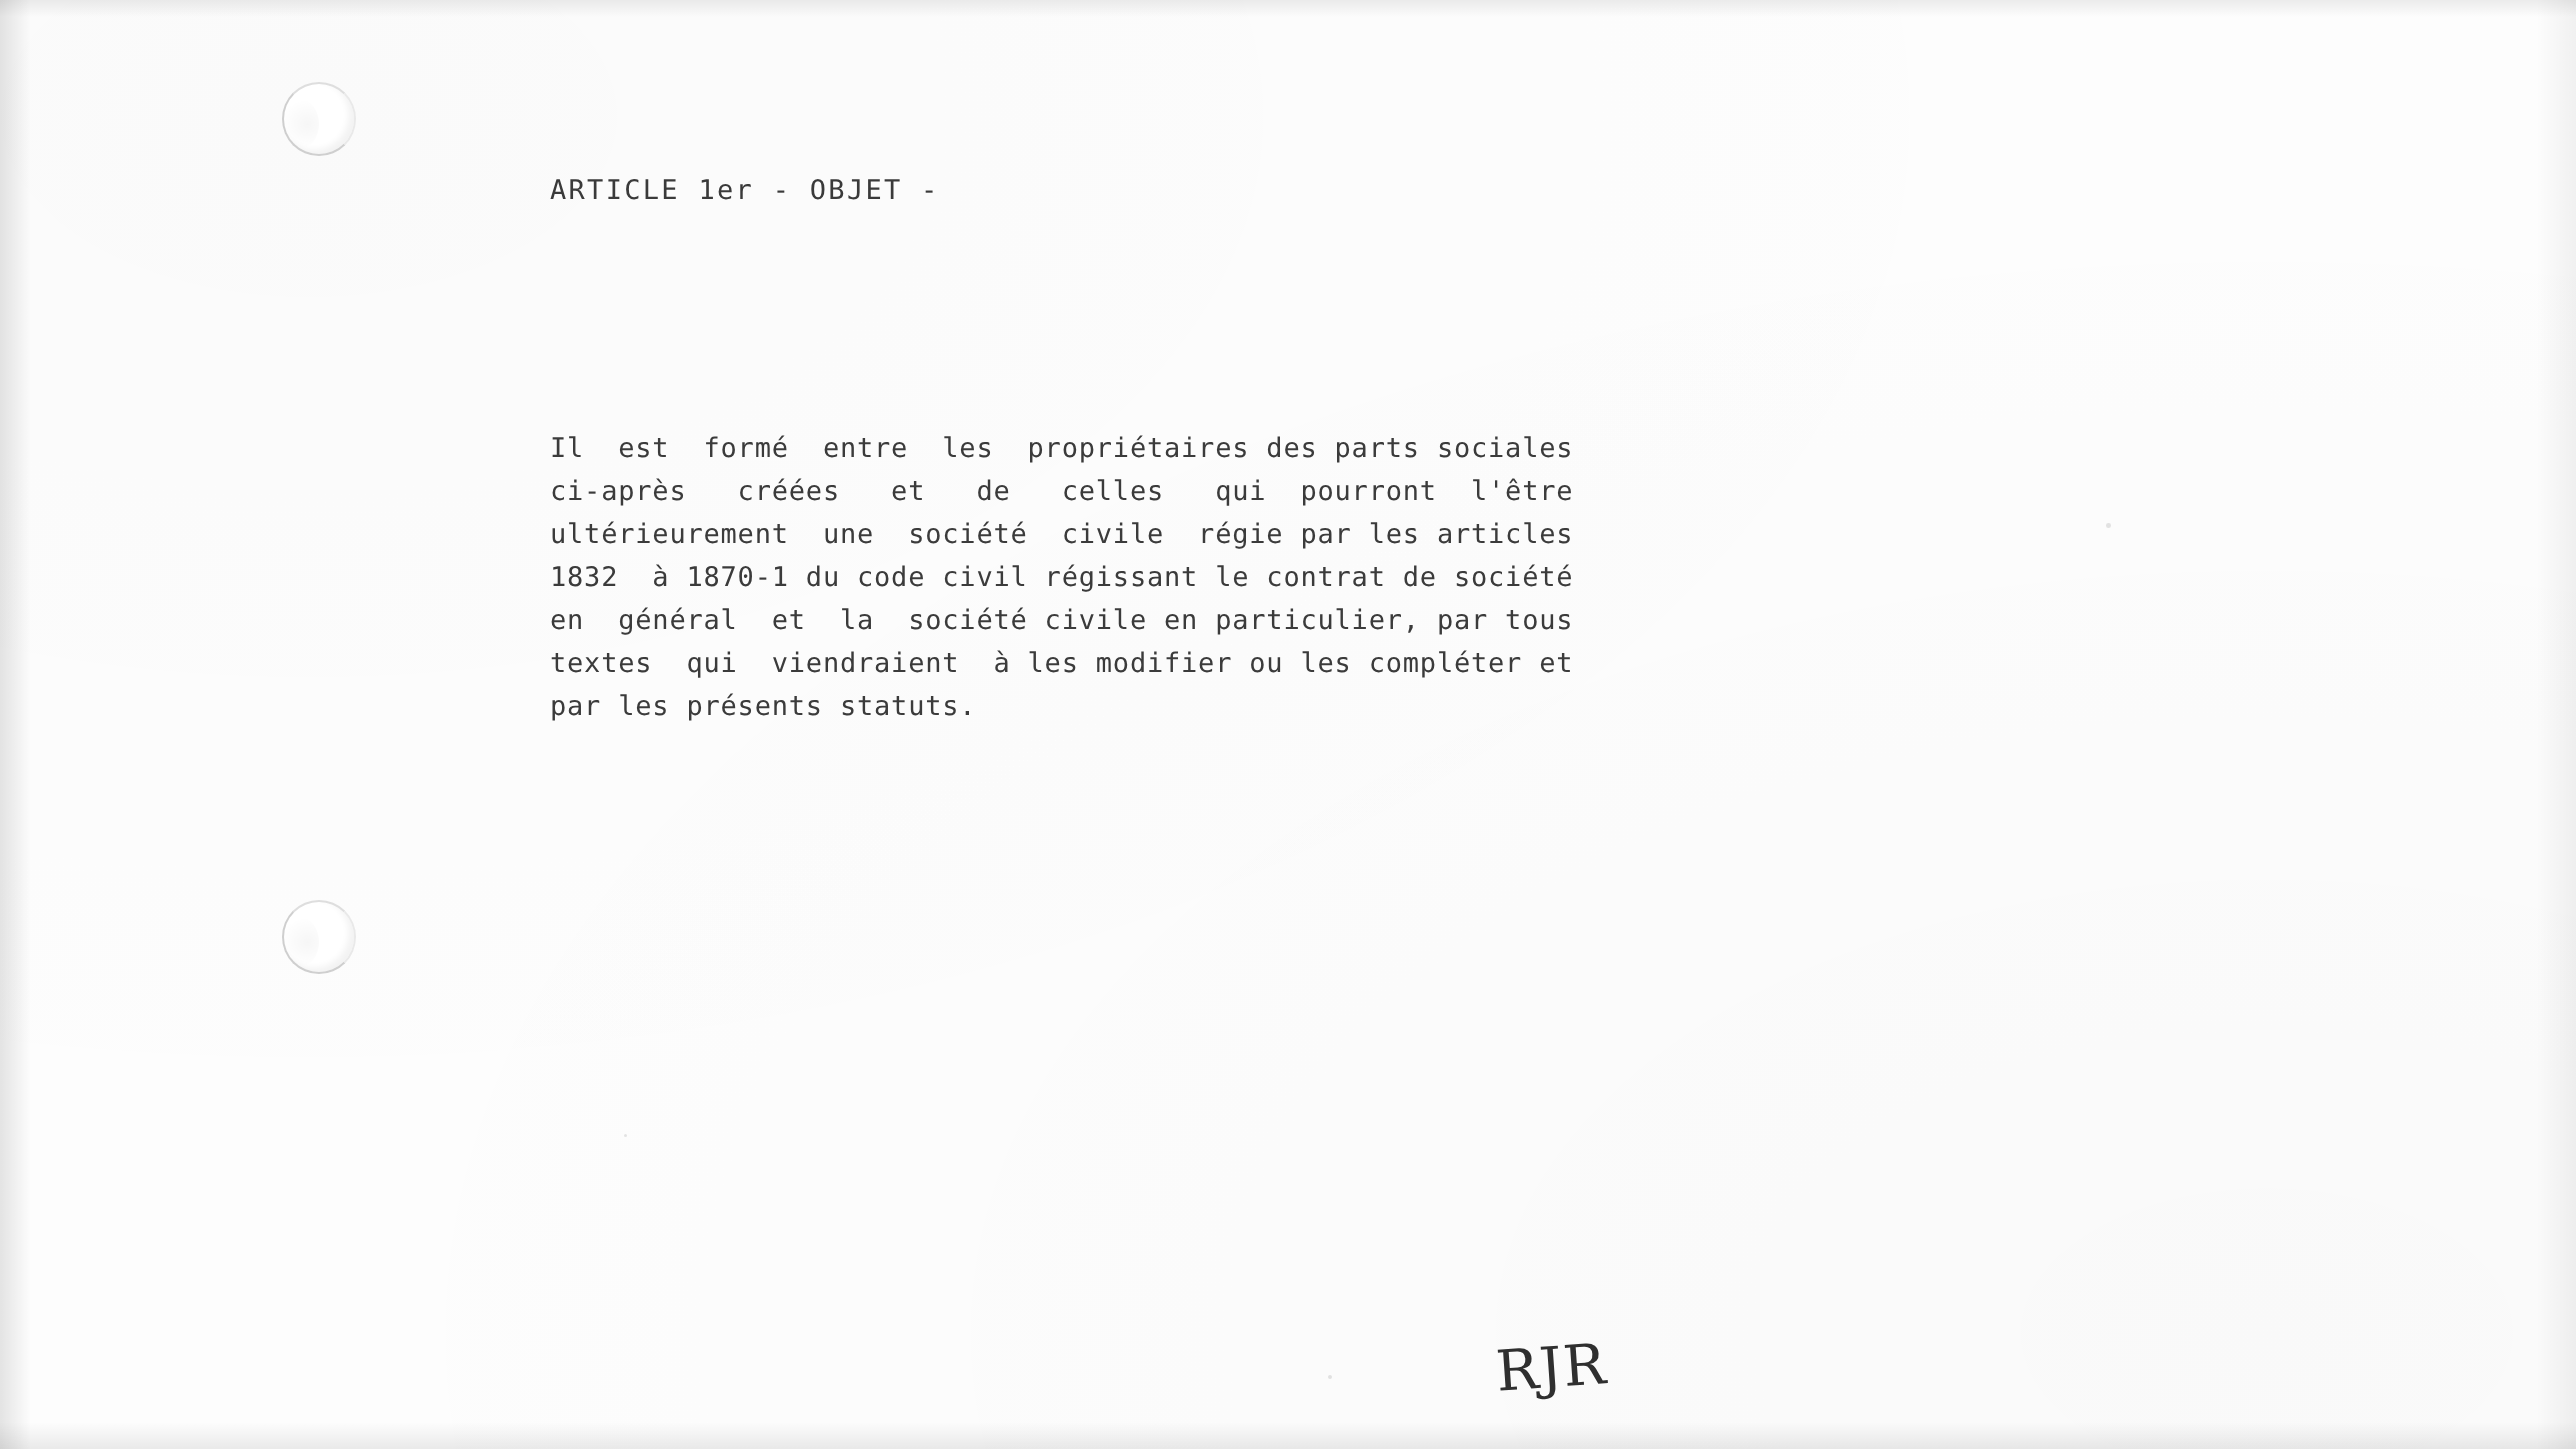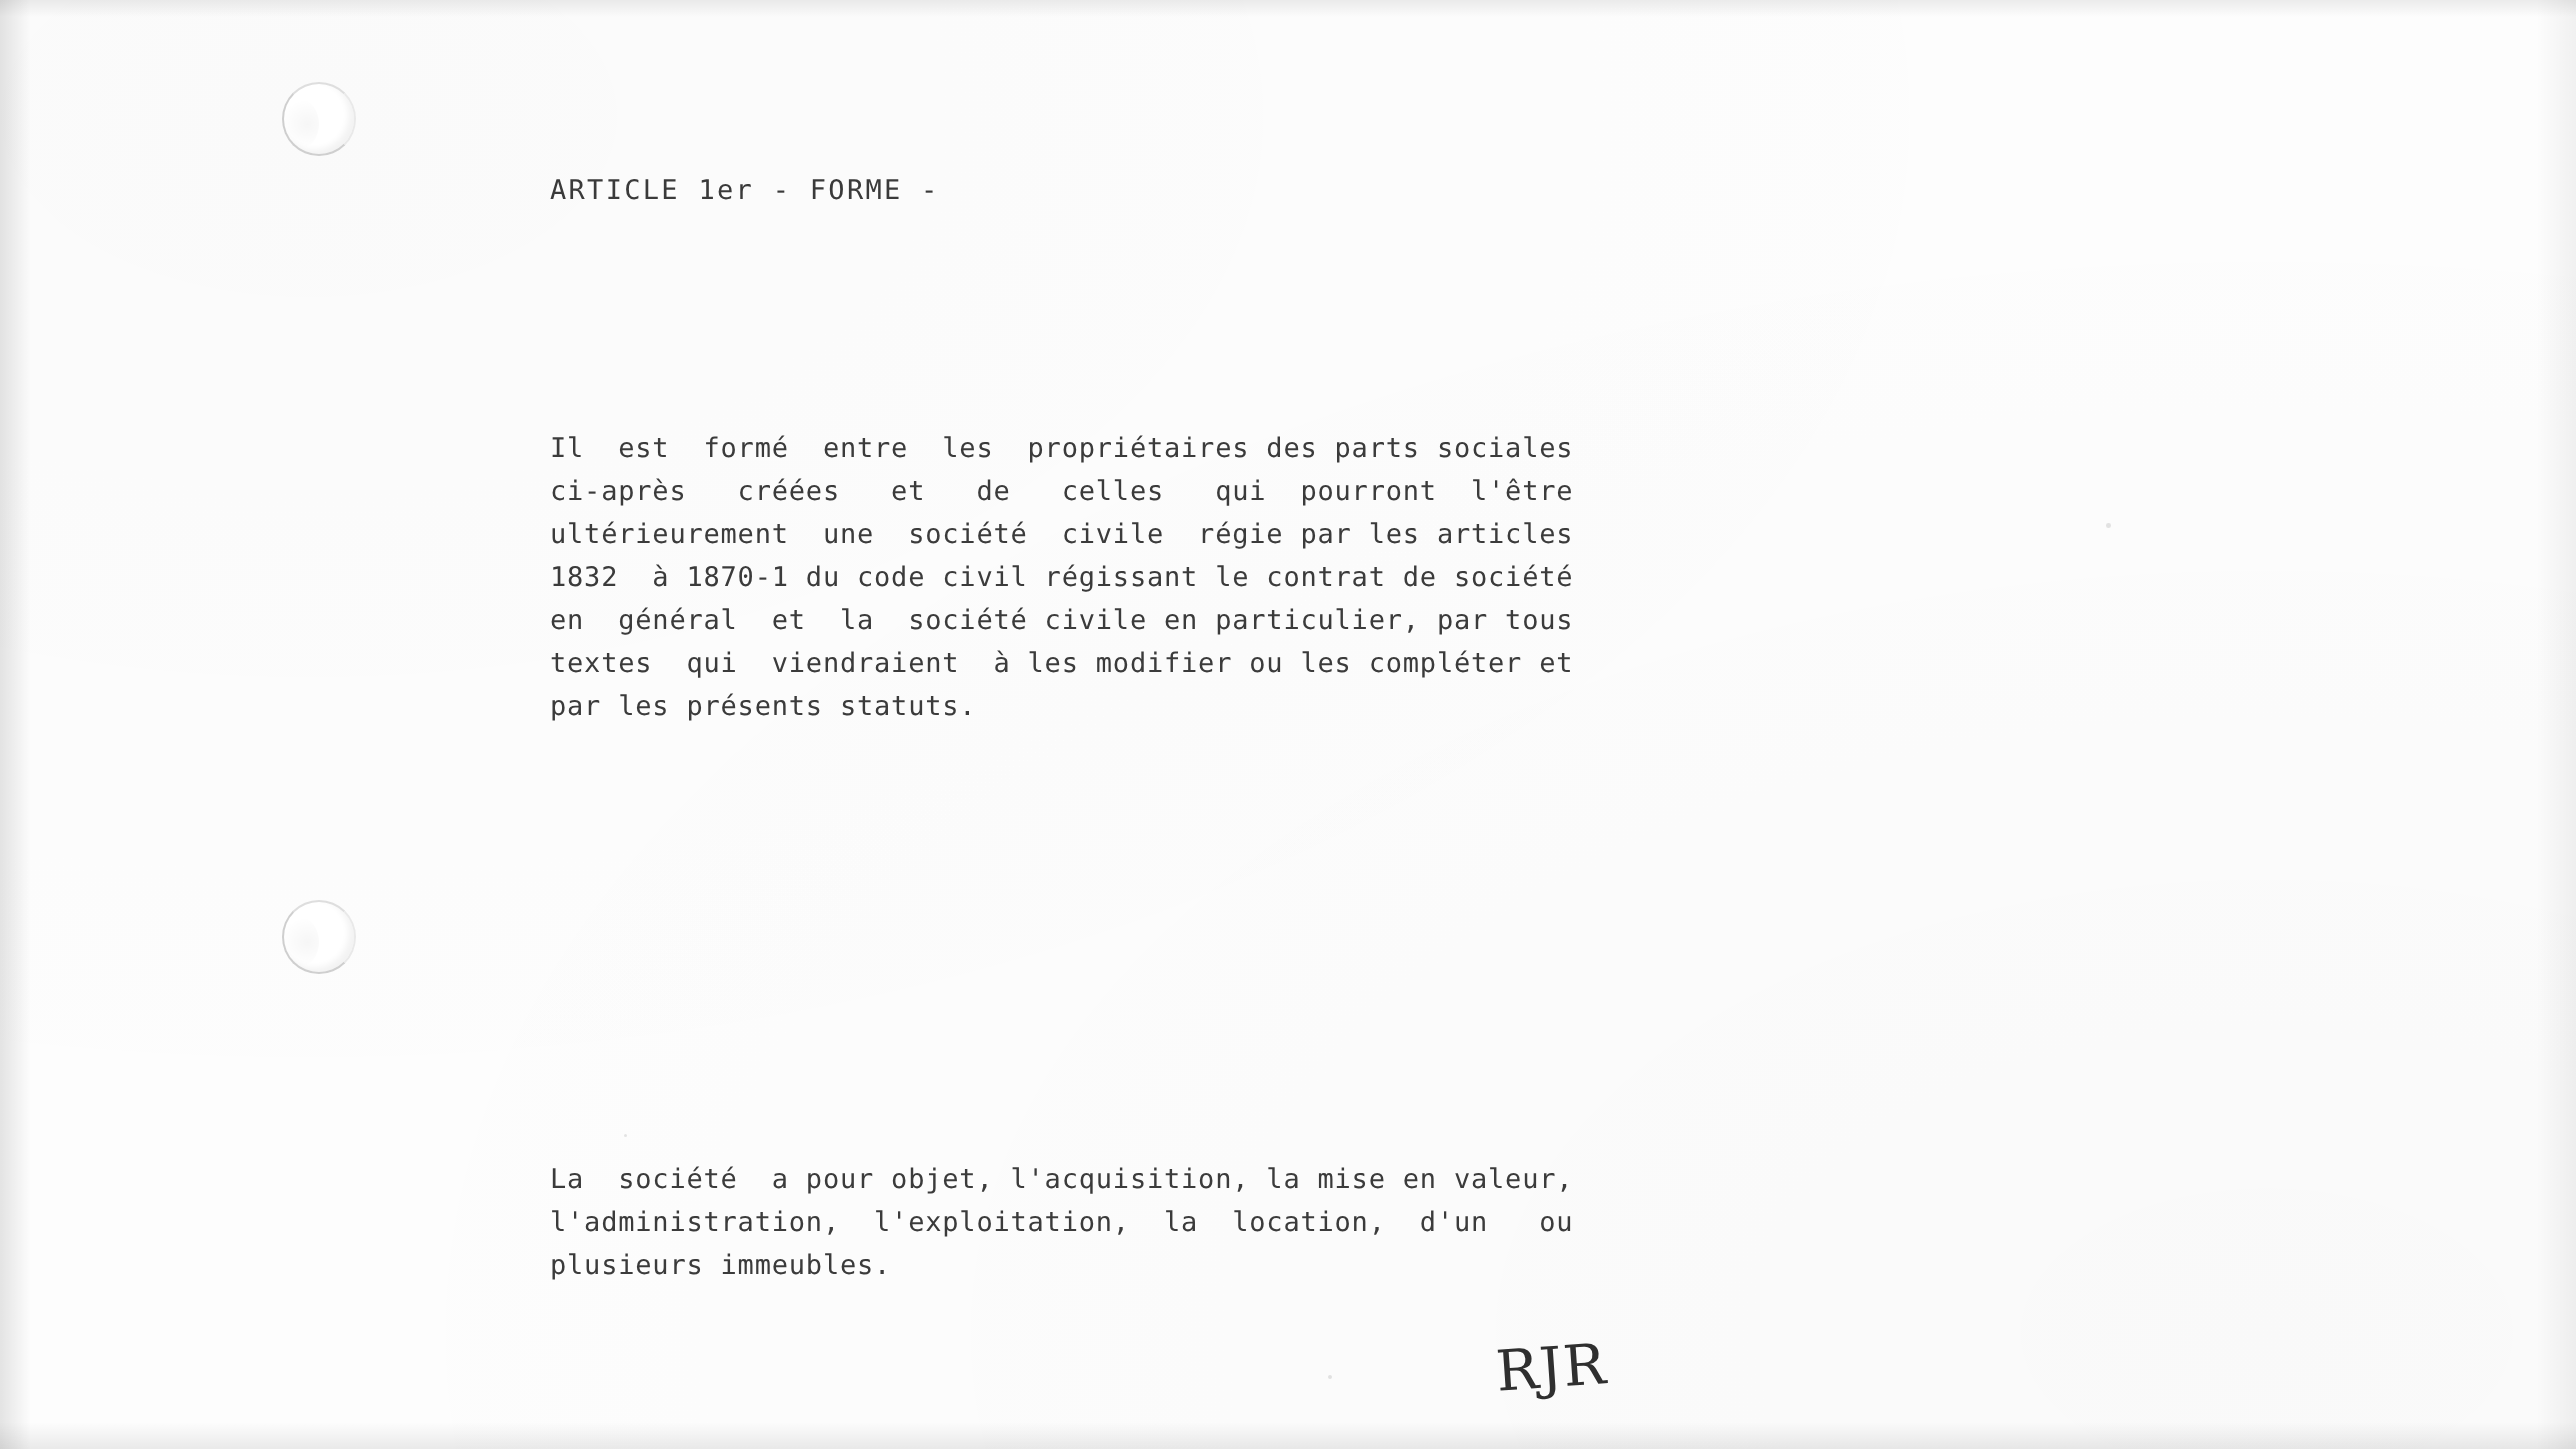--- a/index.html
+++ b/index.html
@@ -133,36 +133,33 @@
 
   <div class="punch p1"></div>
   <div class="punch p2"></div>
 
   <div class="speck" style="left:2106px; top:523px; width:4.7px; height:4.7px;"></div>
   <div class="speck" style="left:1328px; top:1375px; width:4px; height:4px;"></div>
   <div class="speck" style="left:624px; top:1134px; width:3.4px; height:3.4px;"></div>
 
   <div class="body-text">
 
-    <div class="para heading">ARTICLE 1er - FORME -</div>
+    <div class="para heading">ARTICLE 1er - OBJET -</div>
     <div class="spacer"></div>
     <div class="para just">Il  est  formé  entre  les  propriétaires des parts sociales
 ci-après   créées   et   de   celles   qui  pourront  l'être
 ultérieurement  une  société  civile  régie par les articles
 1832  à 1870-1 du code civil régissant le contrat de société
 en  général  et  la  société civile en particulier, par tous
 textes  qui  viendraient  à les modifier ou les compléter et
 par les présents statuts.</div>
 
     <div class="spacer"></div>
 
     <div class="spacer"></div>
-    <div class="para just">La  société  a pour objet, l'acquisition, la mise en valeur,
-l'administration,  l'exploitation,  la  location,  d'un   ou
-plusieurs immeubles.</div>
     
 
     
 
     
     
     
 
     
 

